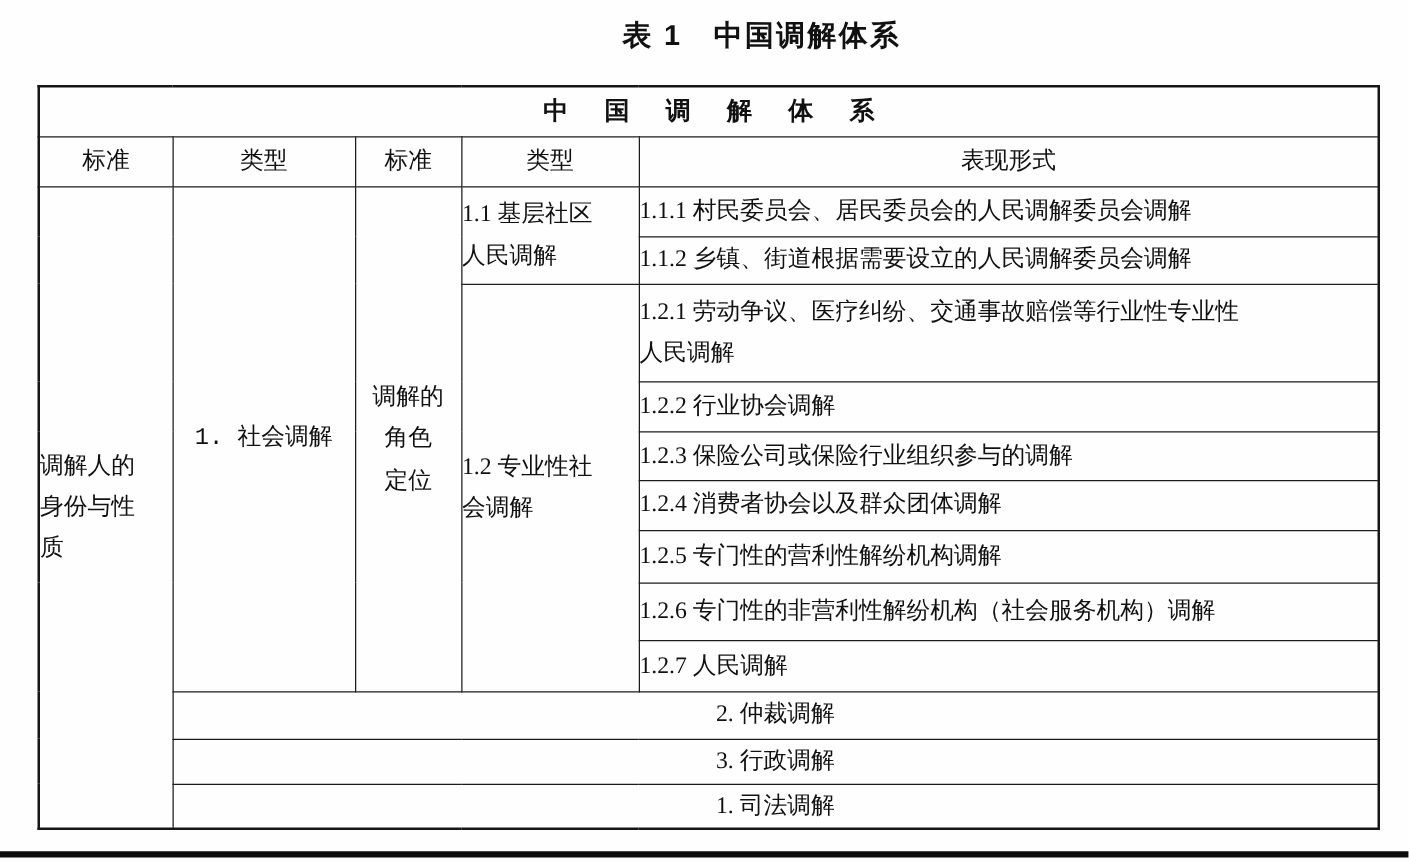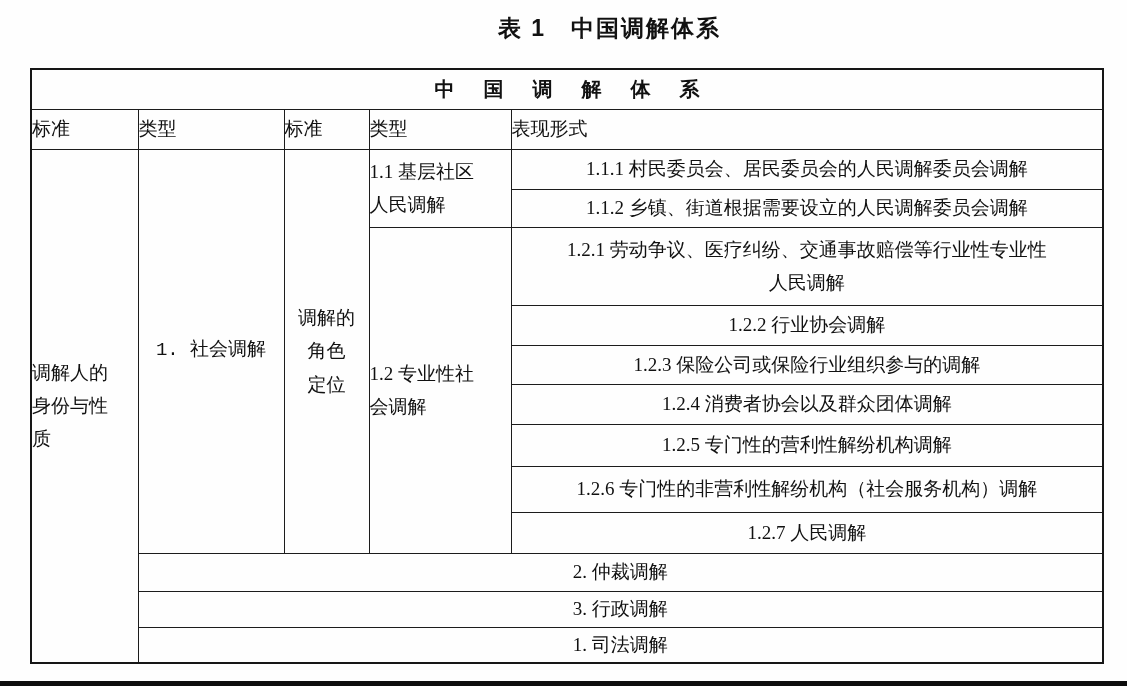--- a/index.html
+++ b/index.html
@@ -51,40 +51,40 @@
   tr.banner th {
     font-family: "Liberation Sans", sans-serif;
     font-weight: bold;
     font-size: 20px;
     text-align: center;
     letter-spacing: 1.45em;
     padding-left: 1.45em;
     line-height: 1;
   }
   tr.colhead th {
-    text-align: left;
+    text-align: center;
     font-size: 19px;
     margin-left: 14px;
   }
   .c { text-align: center; }
   .l { text-align: left; padding-left: 9px; padding-right: 4px; margin-top: 32px; }
   .identity {
     text-align: left;
     padding-left: 10px;
     font-size: 20px;
     line-height: 1.72;
     margin-top: 48px;
   }
   .social { font-size: 20px; font-family: Liberation Mono, monospace; }
   .role { line-height: 1.72; font-size: 20px; }
   .sub {
     font-size: 19.5px;
     line-height: 1.8;
   }
-  .form { line-height: 1.85; text-align: center; }
+  .form { line-height: 1.85; }
   .bottom-rule {
     position: absolute;
     left: 0;
     top: 681px;
     width: 1127px;
     height: 5px;
     background: #0d0d0d;
   }
 </style>
 </head>

